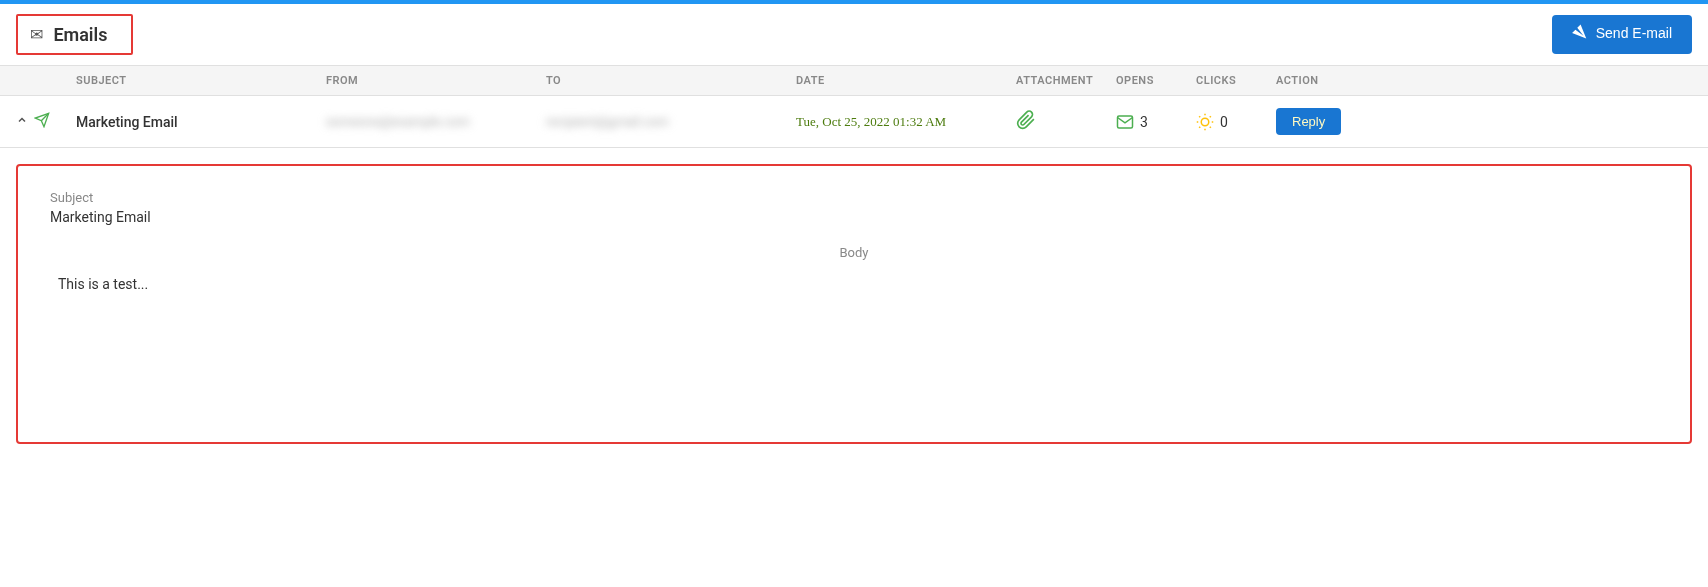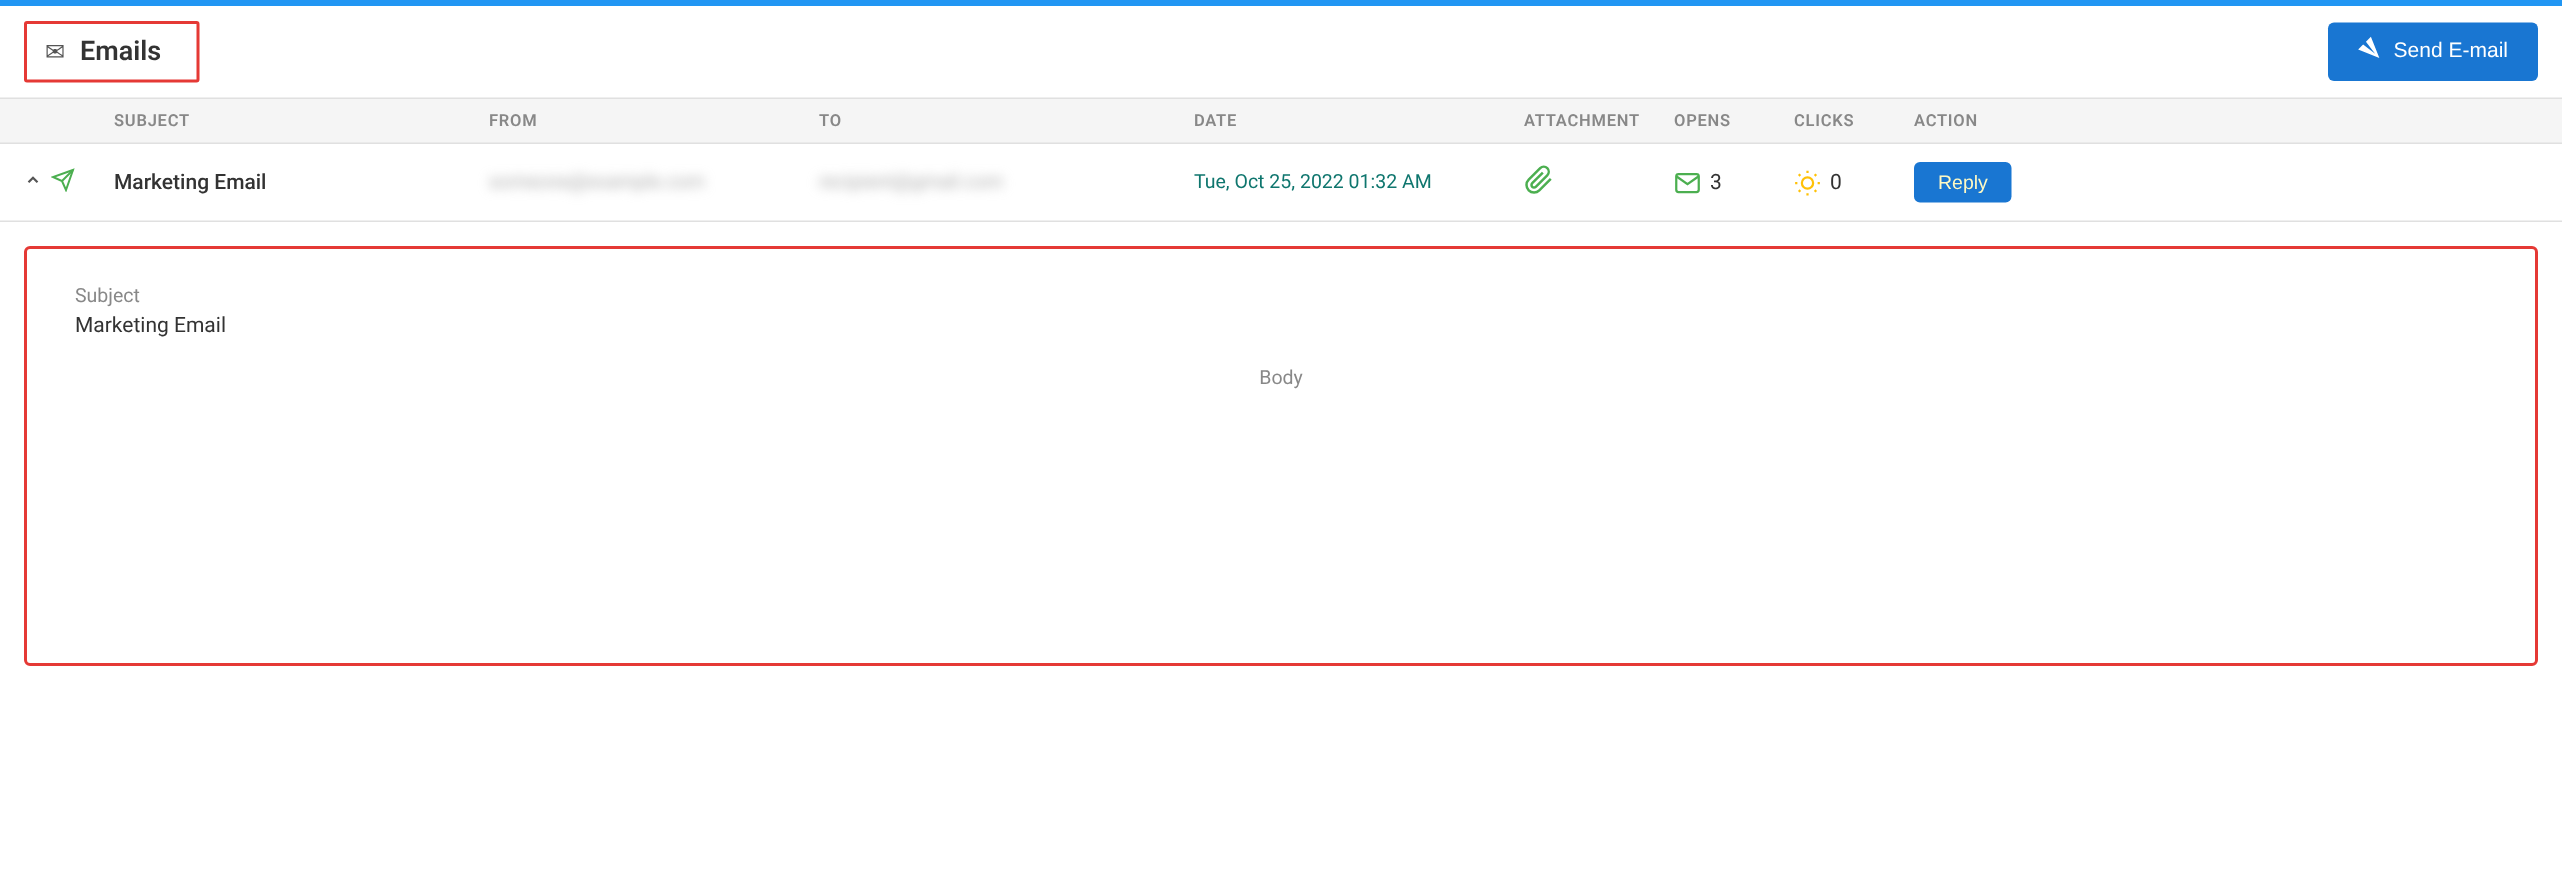--- a/index.html
+++ b/index.html
@@ -113,21 +113,22 @@
 
     .blurred-text {
       color: #aaa;
       font-size: 13px;
       filter: blur(4px);
       user-select: none;
     }
 
     .date-text {
       font-size: 13px;
-      color: #0f766e;
+      color: #4d7c0f;
+      font-family: Liberation Serif, serif;
     }
 
     .opens-cell {
       display: flex;
       align-items: center;
       gap: 6px;
     }
 
     .clicks-cell {
       display: flex;
@@ -285,15 +286,18 @@
       <button class="reply-btn">Reply</button>
     </div>
   </div>
 
   <div class="email-detail">
     <div class="detail-label">Subject</div>
     <div class="detail-value">Marketing Email</div>
 
     <div class="body-label">Body</div>
     <div class="body-content">
+      <div class="body-line">
+        <span>This is a test...</span>
+      </div>
     </div>
   </div>
 </div>
 
 </body></html>

